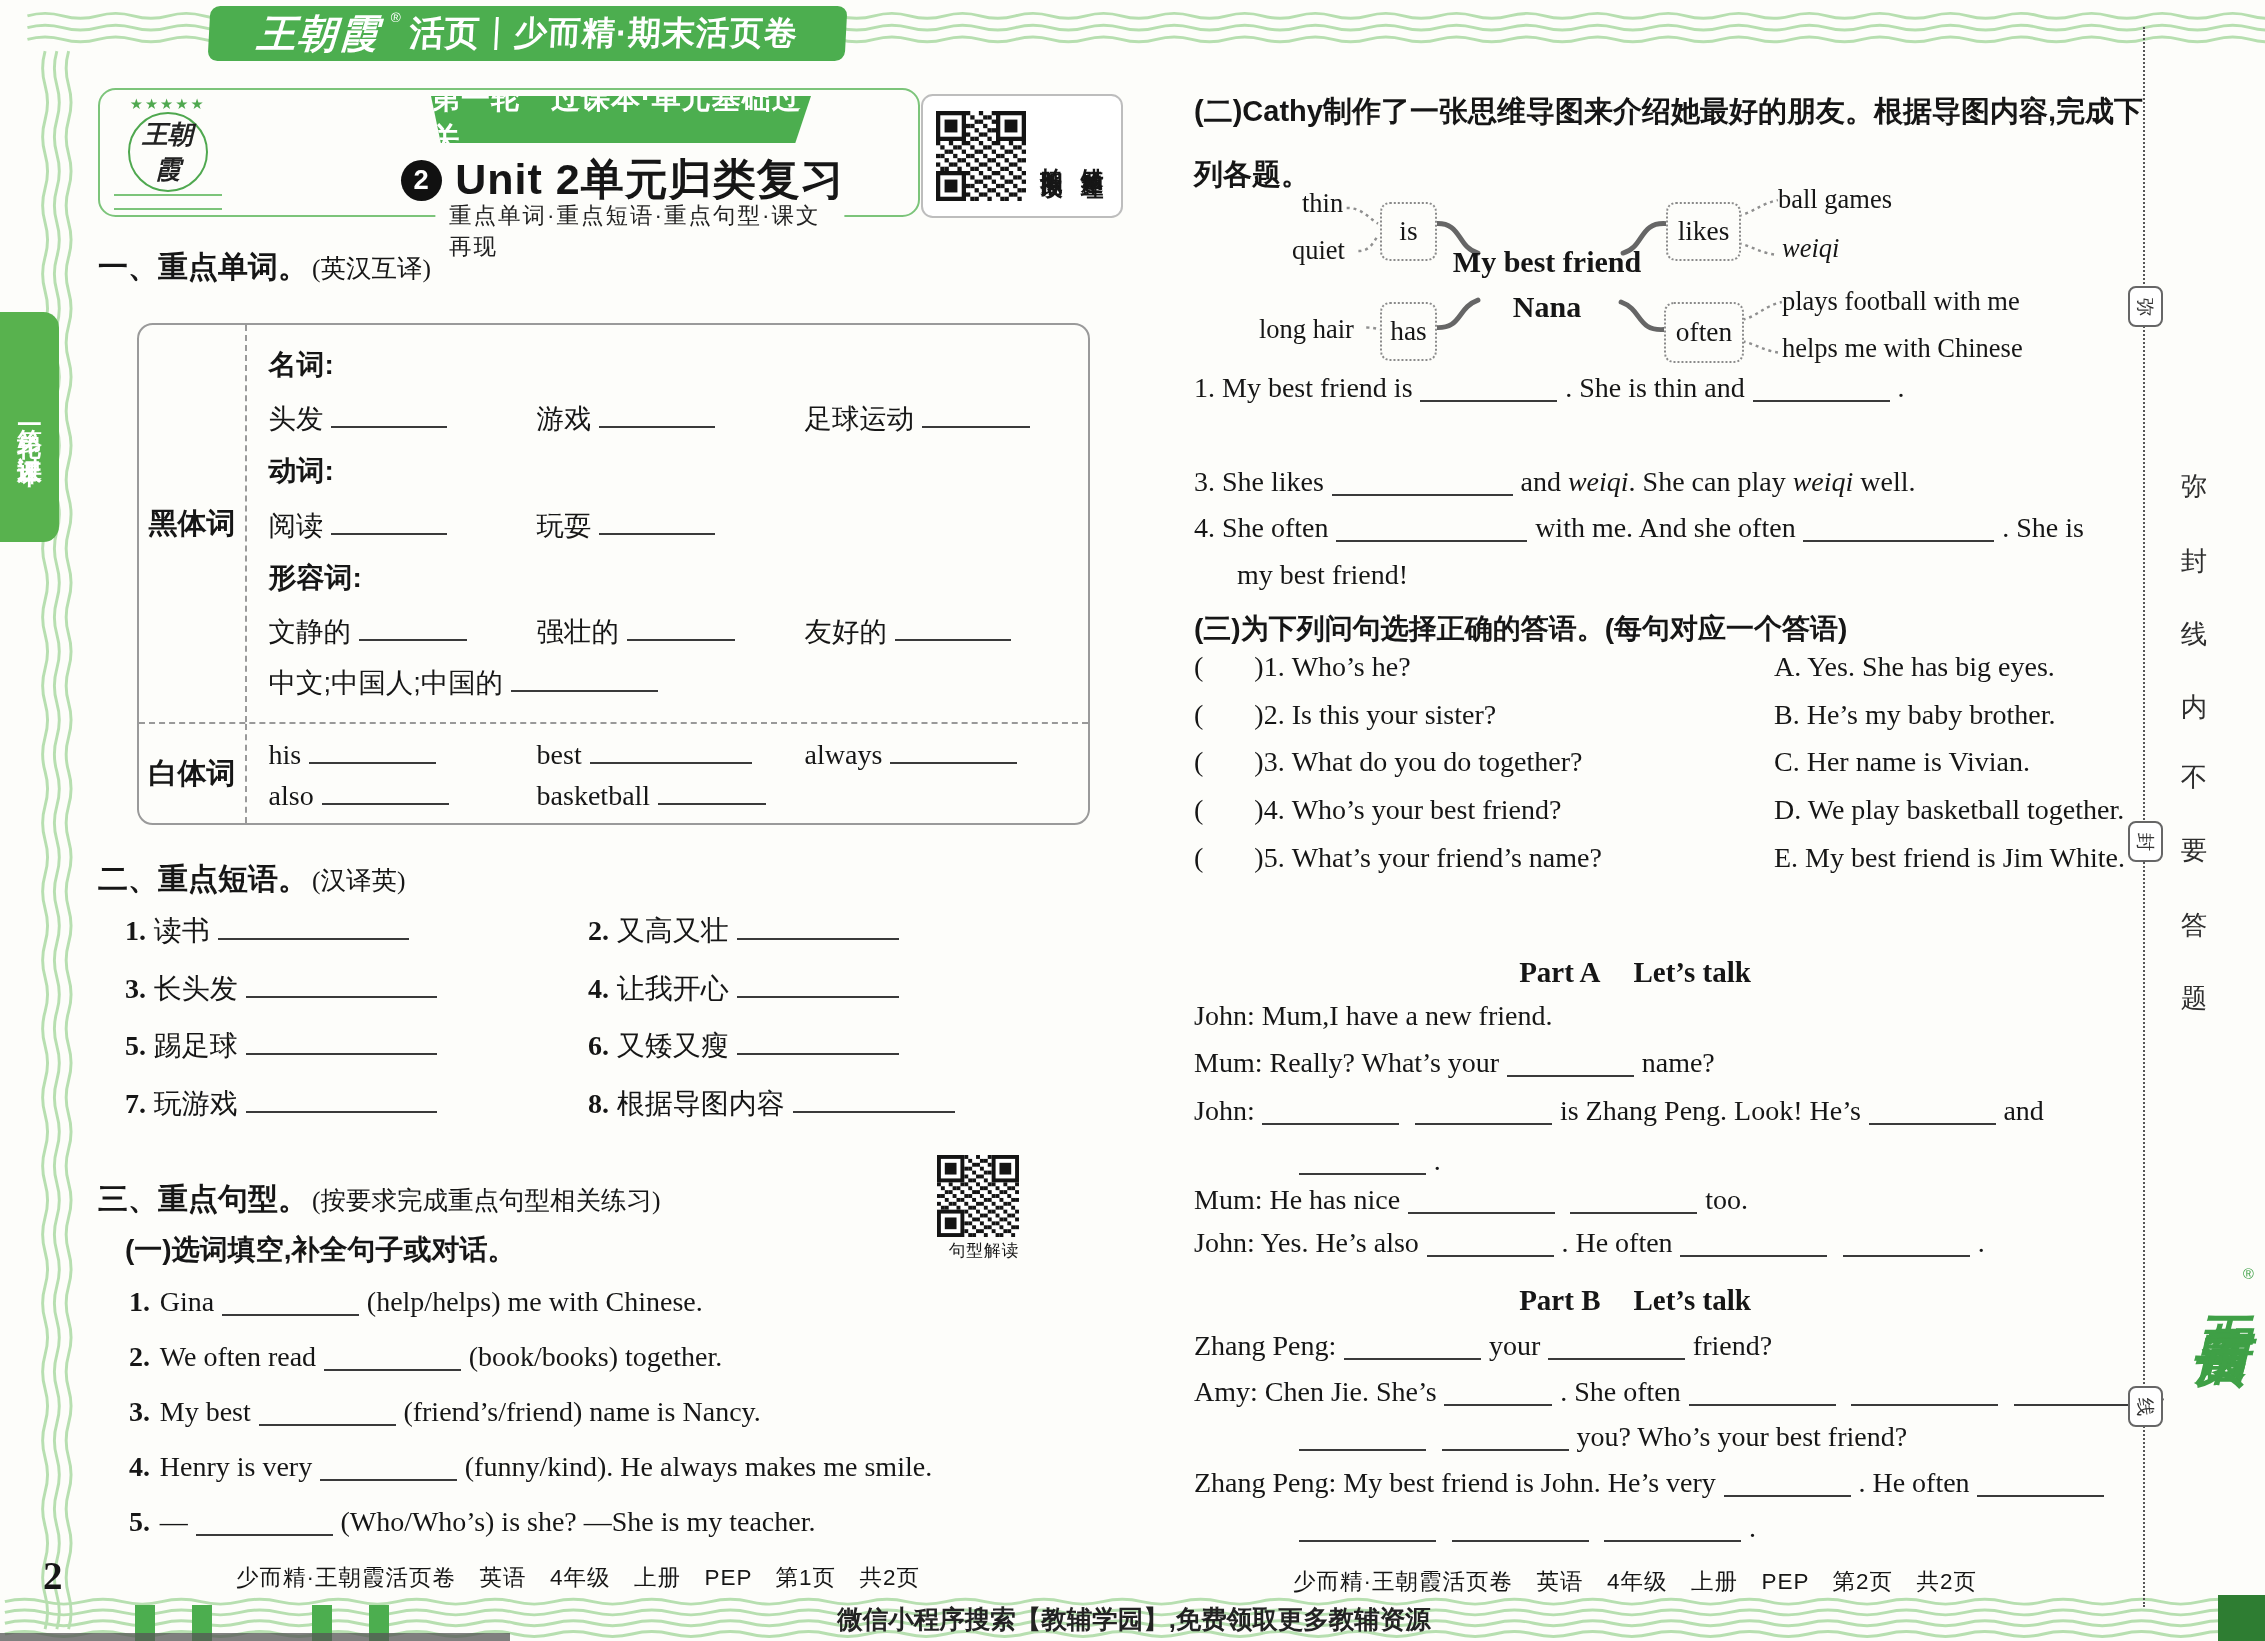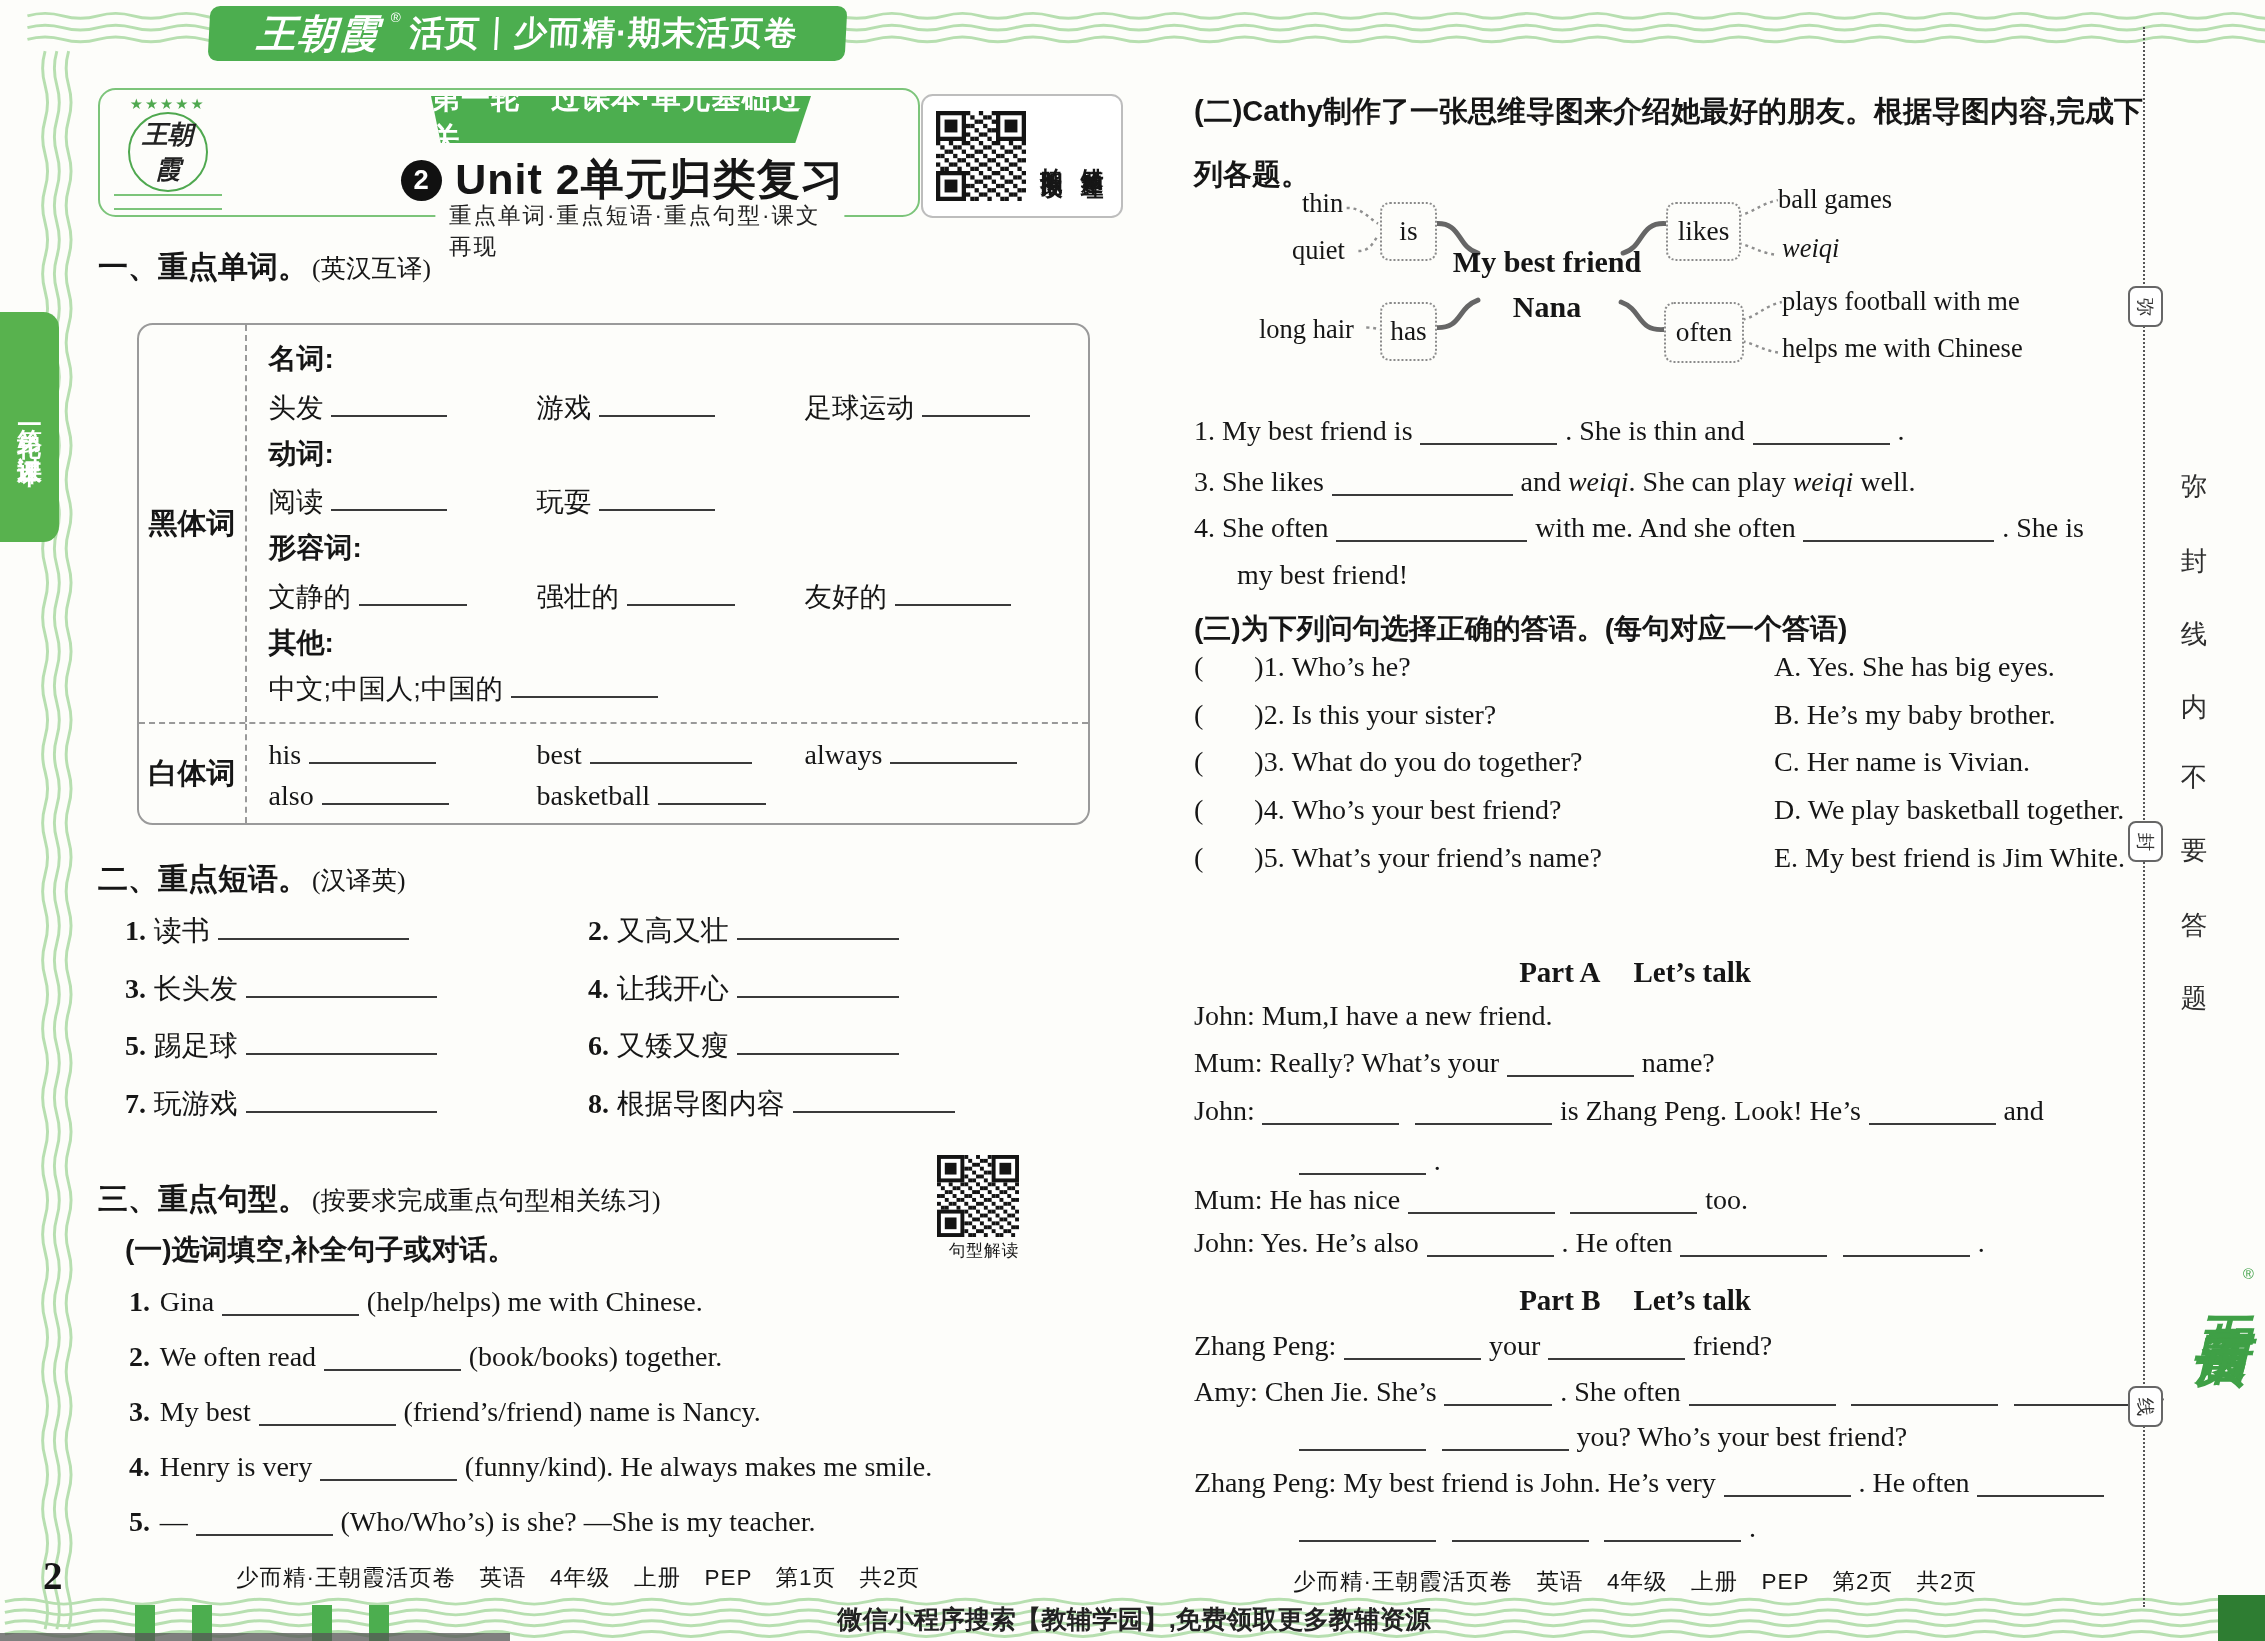--- a/index.html
+++ b/index.html
@@ -352,23 +352,20 @@
           <span class="vitem">
               <span>强壮的</span>
               <span class="blank w110"></span>
             </span>
           <span class="vitem">
               <span>友好的</span>
               <span class="blank w118"></span>
             </span>
         </div>
         <div class="vline">
-            <span class="vcat">其他:</span>
-          </div>
-        <div class="vline">
           <span style="font-size:27.4px;">中文;中国人;中国的</span>
             <span class="blank w150"></span>
         </div>
       </div>
     </div>
     <div class="vrow vrow-white">
       <div class="vlabel">白体词</div>
       <div class="vbody">
         <div class="vline">
           <span class="vitem">
@@ -623,21 +620,21 @@
     <div>My best friend</div>
     <div>Nana</div>
   </div>
   <div class="mmbox" style="left:1666px;top:202px;width:71px;height:55px;">likes</div>
   <div class="mmbox" style="left:1664px;top:302px;width:76px;height:57px;">often</div>
   <div class="mmlabel" style="left:1778px;top:184px;">ball games</div>
   <div class="mmlabel" style="left:1782px;top:233px;font-style:italic;">weiqi</div>
   <div class="mmlabel" style="left:1782px;top:286px;">plays football with me</div>
   <div class="mmlabel" style="left:1782px;top:333px;">helps me with Chinese</div>
 
-  <div class="rline" style="top:372px;margin-top:43px;">
+  <div class="rline" style="top:372px;">
     <span>1. My best friend is</span><span class="blank w140"></span><span>. She is thin and</span><span class="blank w140"></span><span>.</span>
   </div>
   <div class="rline" style="top:466px;">
     <span>3. She likes</span><span class="blank w185"></span><span>and</span>&nbsp;<i>weiqi</i><span>. She can play</span>&nbsp;<i>weiqi</i>&nbsp;<span>well.</span>
   </div>
   <div class="rline" style="top:512px;">
     <span>4. She often</span><span class="blank w195"></span><span>with me. And she often</span><span class="blank w195"></span><span>. She is</span>
   </div>
   <div class="rline" style="top:559px;left:1237px;">my best friend!</div>
 

